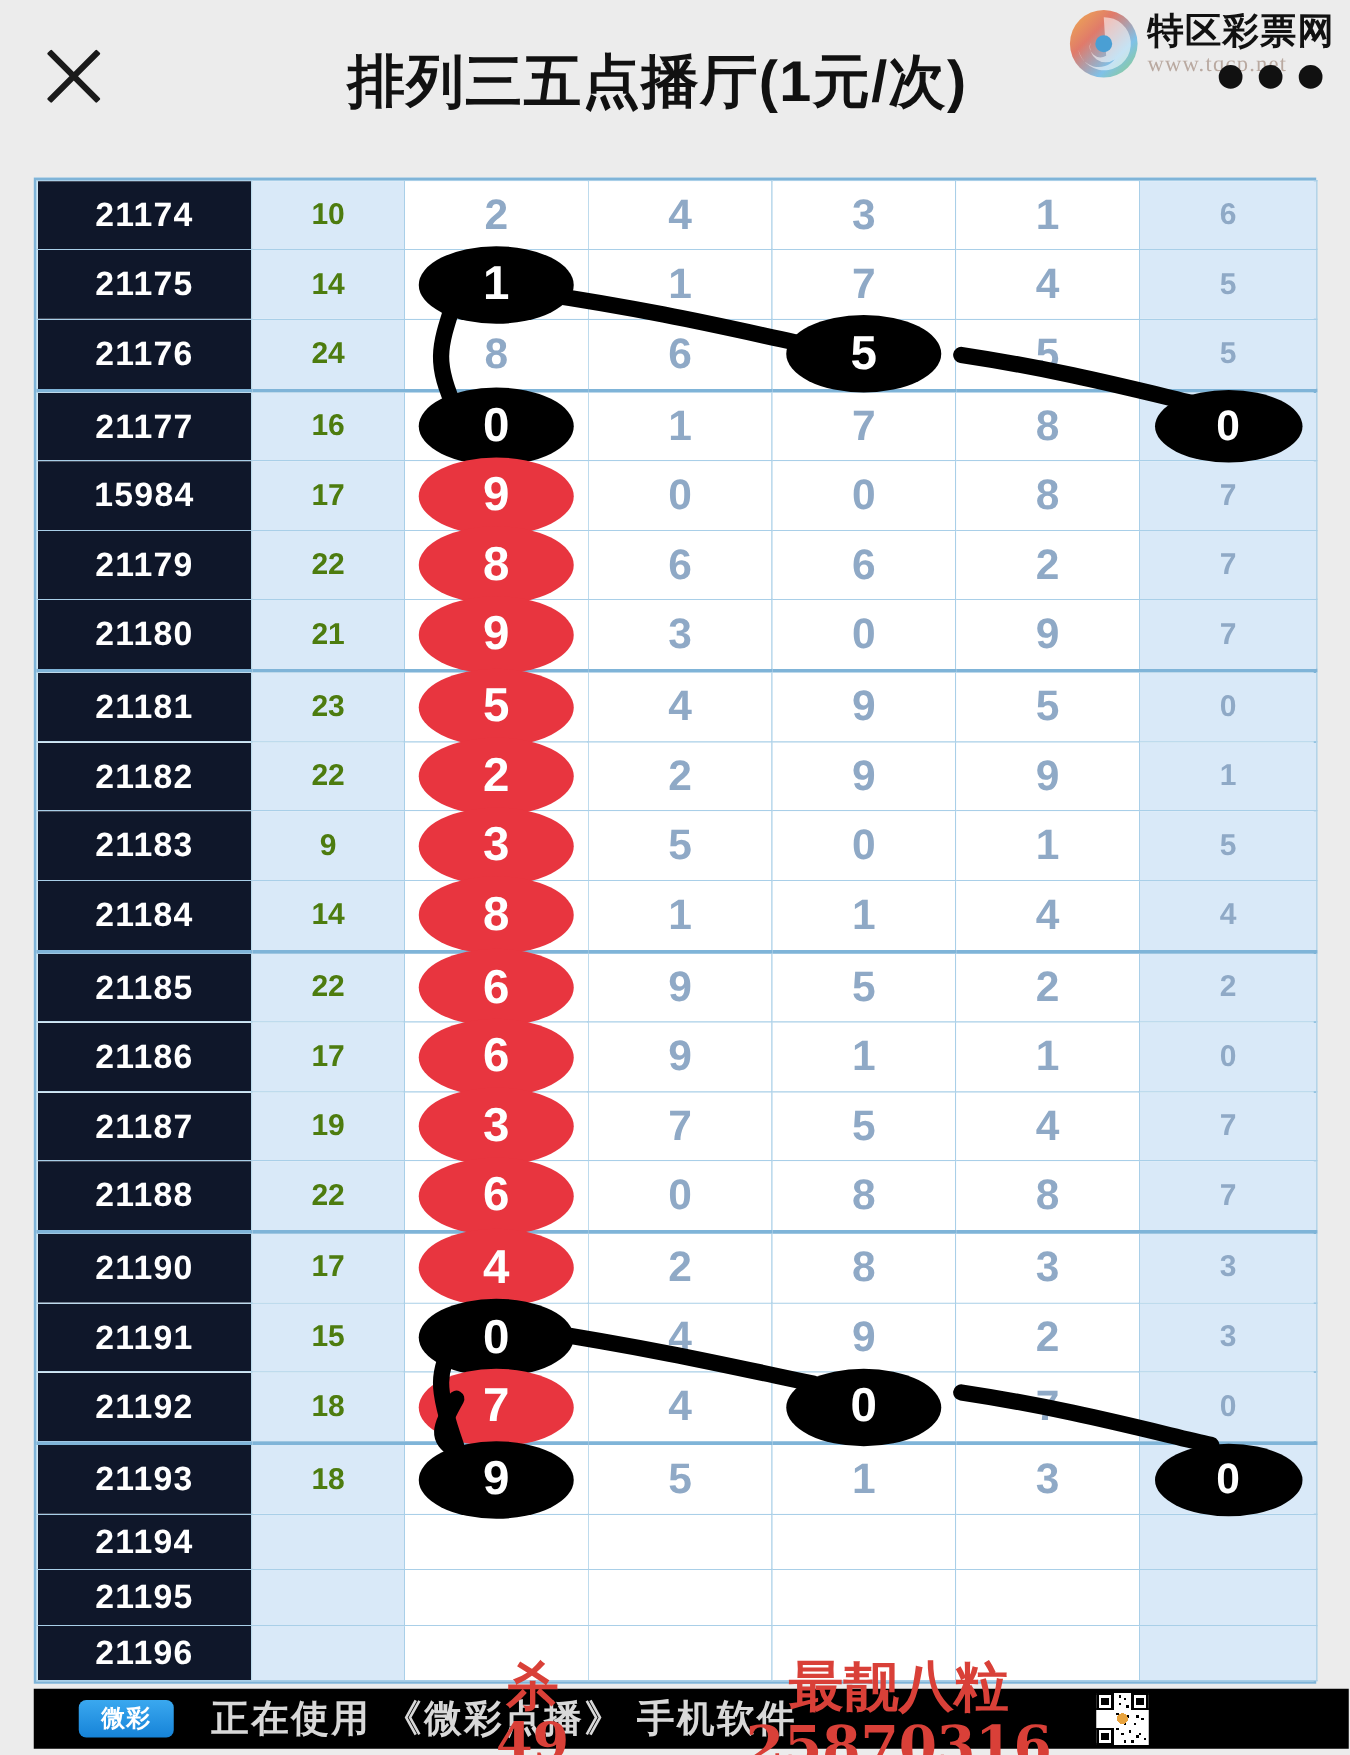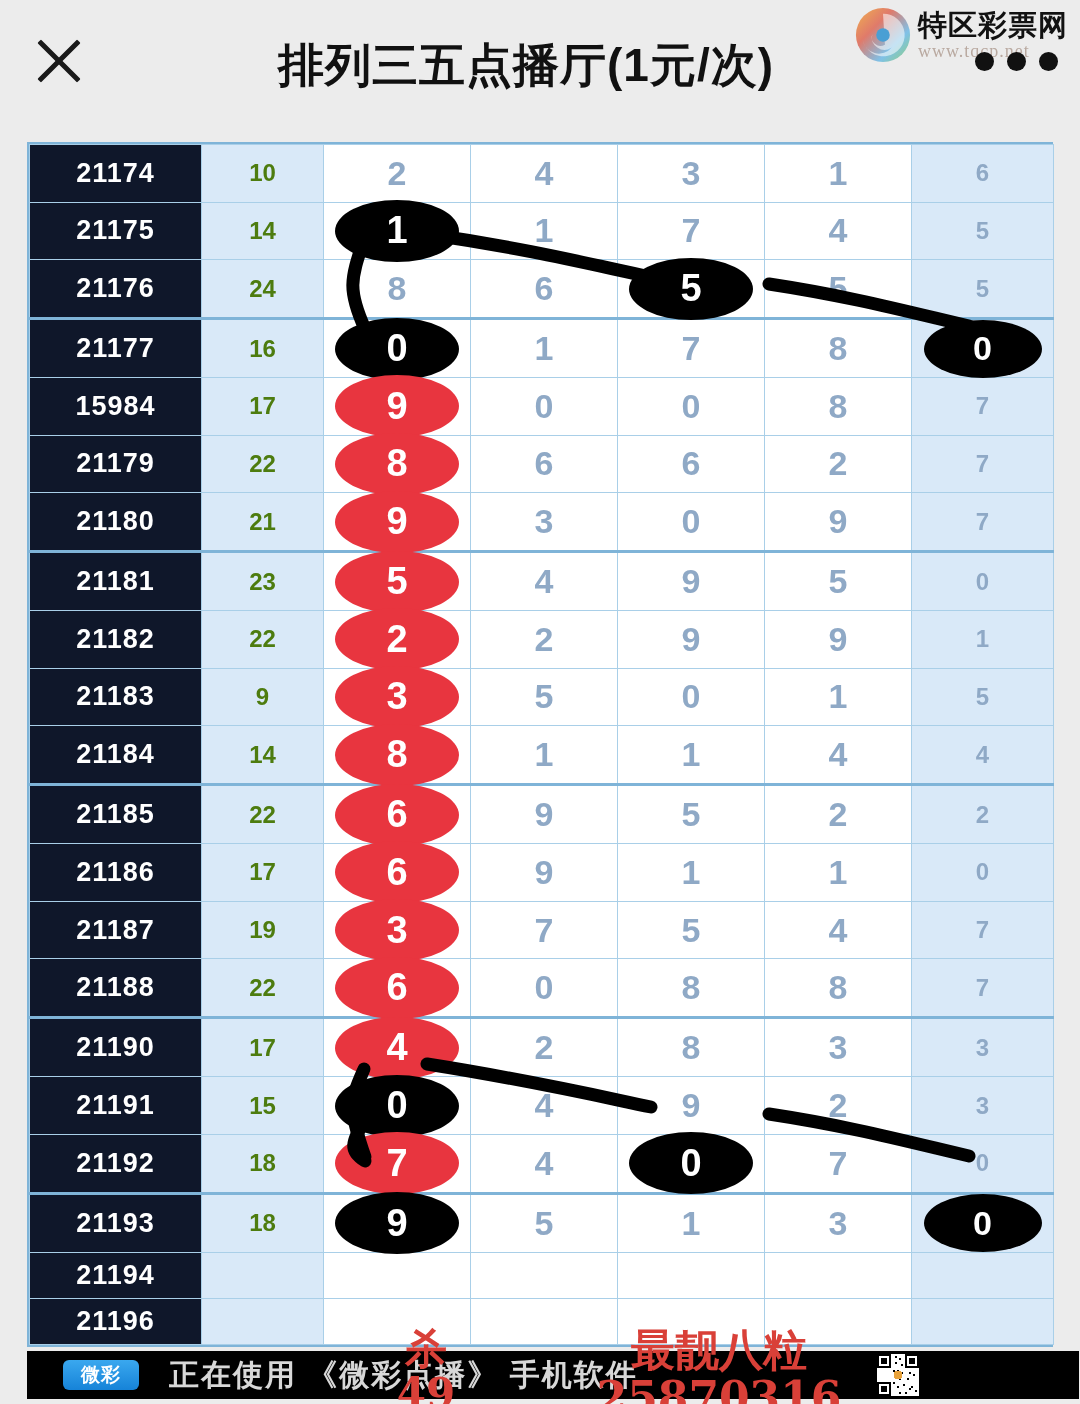--- a/index.html
+++ b/index.html
@@ -389,20 +389,29 @@
           </td>
           <td class="ball">5</td>
           <td class="ball">1</td>
           <td class="ball">3</td>
           <td class="tail">
             <span class="mark black">0</span>
           </td>
         </tr>
         <tr>
           <td class="issue">21194</td>
+          <td class="sum"></td>
+          <td class="ball"></td>
+          <td class="ball"></td>
+          <td class="ball"></td>
+          <td class="ball"></td>
+          <td class="tail"></td>
+        </tr>
+        <tr>
+          <td class="issue">21195</td>
           <td class="sum"></td>
           <td class="ball"></td>
           <td class="ball"></td>
           <td class="ball"></td>
           <td class="ball"></td>
           <td class="tail"></td>
         </tr>
         <tr>
           <td class="issue">21196</td>
           <td class="sum"></td>

